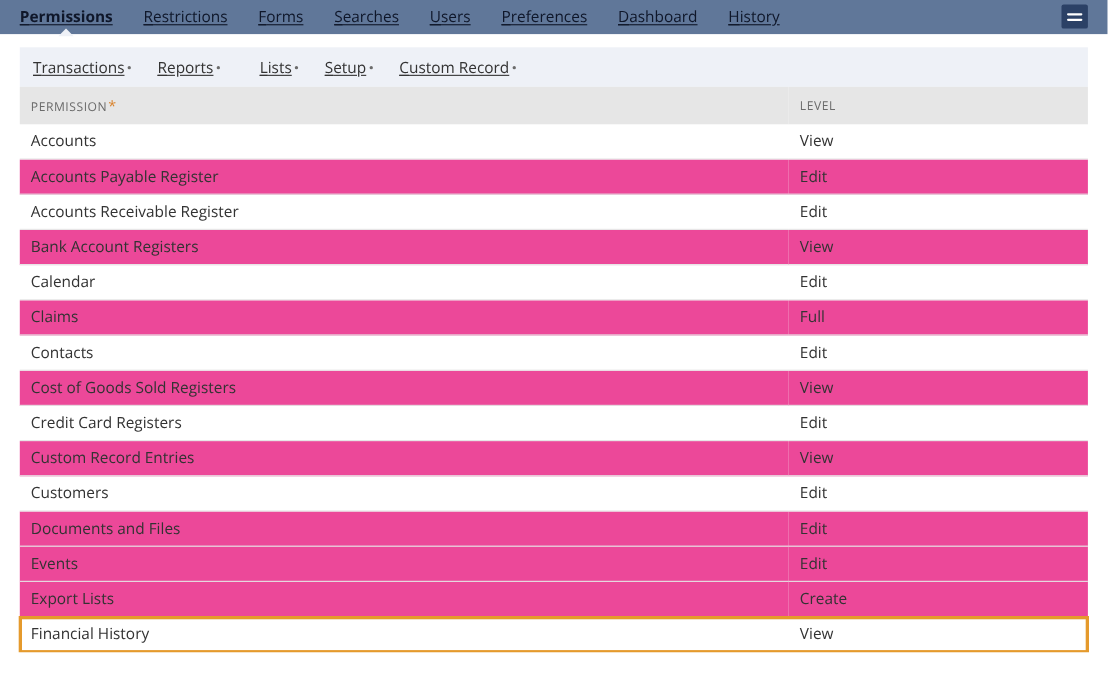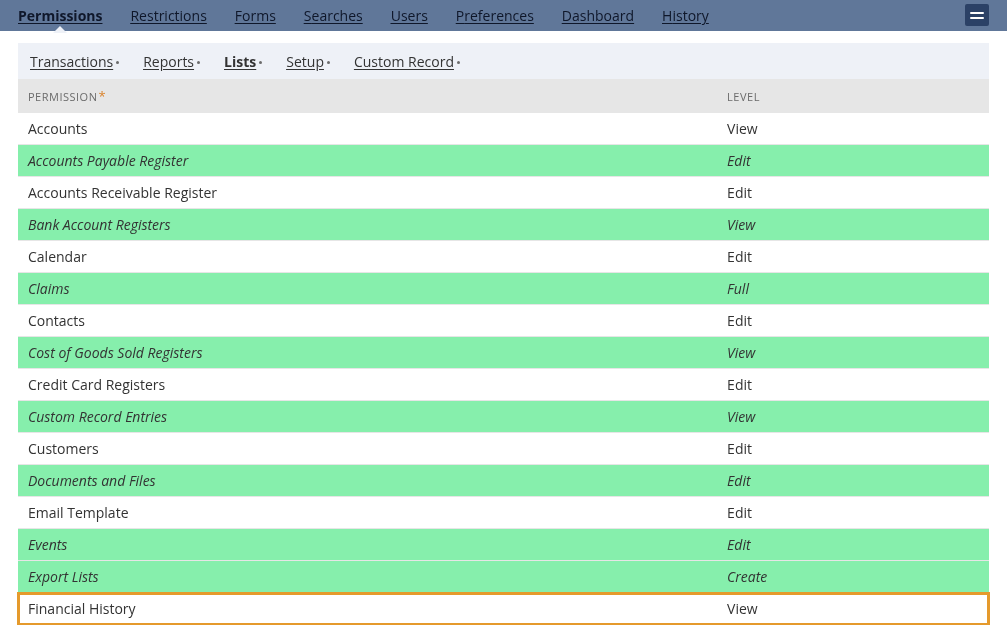--- a/index.html
+++ b/index.html
@@ -6,28 +6,28 @@
 body { font-family: "Segoe UI", "Open Sans", Arial, sans-serif; font-size: 13px; color: #333; background: #fff; width: 1007px; }
 .main-tabs { background: #607799; height: 31px; display: flex; align-items: center; padding: 0 18px; position: relative; }
 .main-tab { color: #0f172a; font-size: 14px; margin-right: 28px; cursor: pointer; text-decoration: underline; text-underline-offset: 2px; }
 .main-tab.active { font-weight: 700; position: relative; }
 .main-tab.active::after { content: ""; position: absolute; bottom: -8px; left: 50%; transform: translateX(-50%); width: 0; height: 0; border-left: 7px solid transparent; border-right: 7px solid transparent; border-bottom: 7px solid #eef1f7; }
 .menu-icon { position: absolute; right: 18px; top: 4px; width: 24px; height: 22px; background: #2b4166; border-radius: 2px; display: flex; flex-direction: column; justify-content: center; align-items: center; gap: 3px; cursor: pointer; }
 .menu-icon span { width: 14px; height: 2px; background: #fff; border-radius: 1px; }
 .content { padding: 0 18px; }
 .sub-tabs { background: #eef1f7; height: 36px; display: flex; align-items: center; padding: 0 12px; margin-top: 12px; }
 .sub-tab { color: #333; font-size: 14px; margin-right: 24px; cursor: pointer; text-decoration: underline; text-underline-offset: 2px; }
-.sub-tab.active { font-weight: 700; }
+.sub-tab.active { font-weight: 400; margin-left: 12px; }
 .sub-dot { display: inline-block; width: 3px; height: 3px; background: #6b6b6b; border-radius: 50%; vertical-align: middle; margin-left: 3px; }
 .table { width: 100%; border-collapse: collapse; }
 .thead { background: #e6e6e6; margin-top: 23px; }
 .th { text-align: left; font-size: 11px; letter-spacing: 0.5px; color: #6b6b6b; padding: 8px 10px; font-weight: 400; }
 .th .req { color: #d9822b; font-size: 13px; margin-left: 1px; }
 .td { padding: 6px 10px; font-size: 14px; color: #333; border-bottom: 1px solid #e6e6e6; }
-.row.alt { background: #86efac; font-style: italic; }
+.row.alt { background: #ec4899; }
 .col-perm { width: 72%; }
 .col-level { width: 28%; }
 .highlight-row { outline: 3px solid #e59a2c; outline-offset: -2px; }
 </style>
 </head>
 <body>
 
 <div class="main-tabs" id="main-tabs-container">
   <div class="main-tab active"><span style="text-decoration:underline">P</span>ermissions</div>
     <div class="main-tab"><span style="text-decoration:underline">R</span>estrictions</div>
@@ -104,24 +104,20 @@
           <td class="td col-level">View</td>
         </tr>
         <tr class="row">
           <td class="td col-perm">Customers</td>
           <td class="td col-level">Edit</td>
         </tr>
         <tr class="row alt">
           <td class="td col-perm">Documents and Files</td>
           <td class="td col-level">Edit</td>
         </tr>
-        <tr class="row">
-          <td class="td col-perm">Email Template</td>
-          <td class="td col-level">Edit</td>
-        </tr>
         <tr class="row alt">
           <td class="td col-perm">Events</td>
           <td class="td col-level">Edit</td>
         </tr>
         <tr class="row alt">
           <td class="td col-perm">Export Lists</td>
           <td class="td col-level">Create</td>
         </tr>
         <tr class="row highlight-row">
           <td class="td col-perm">Financial History</td>

